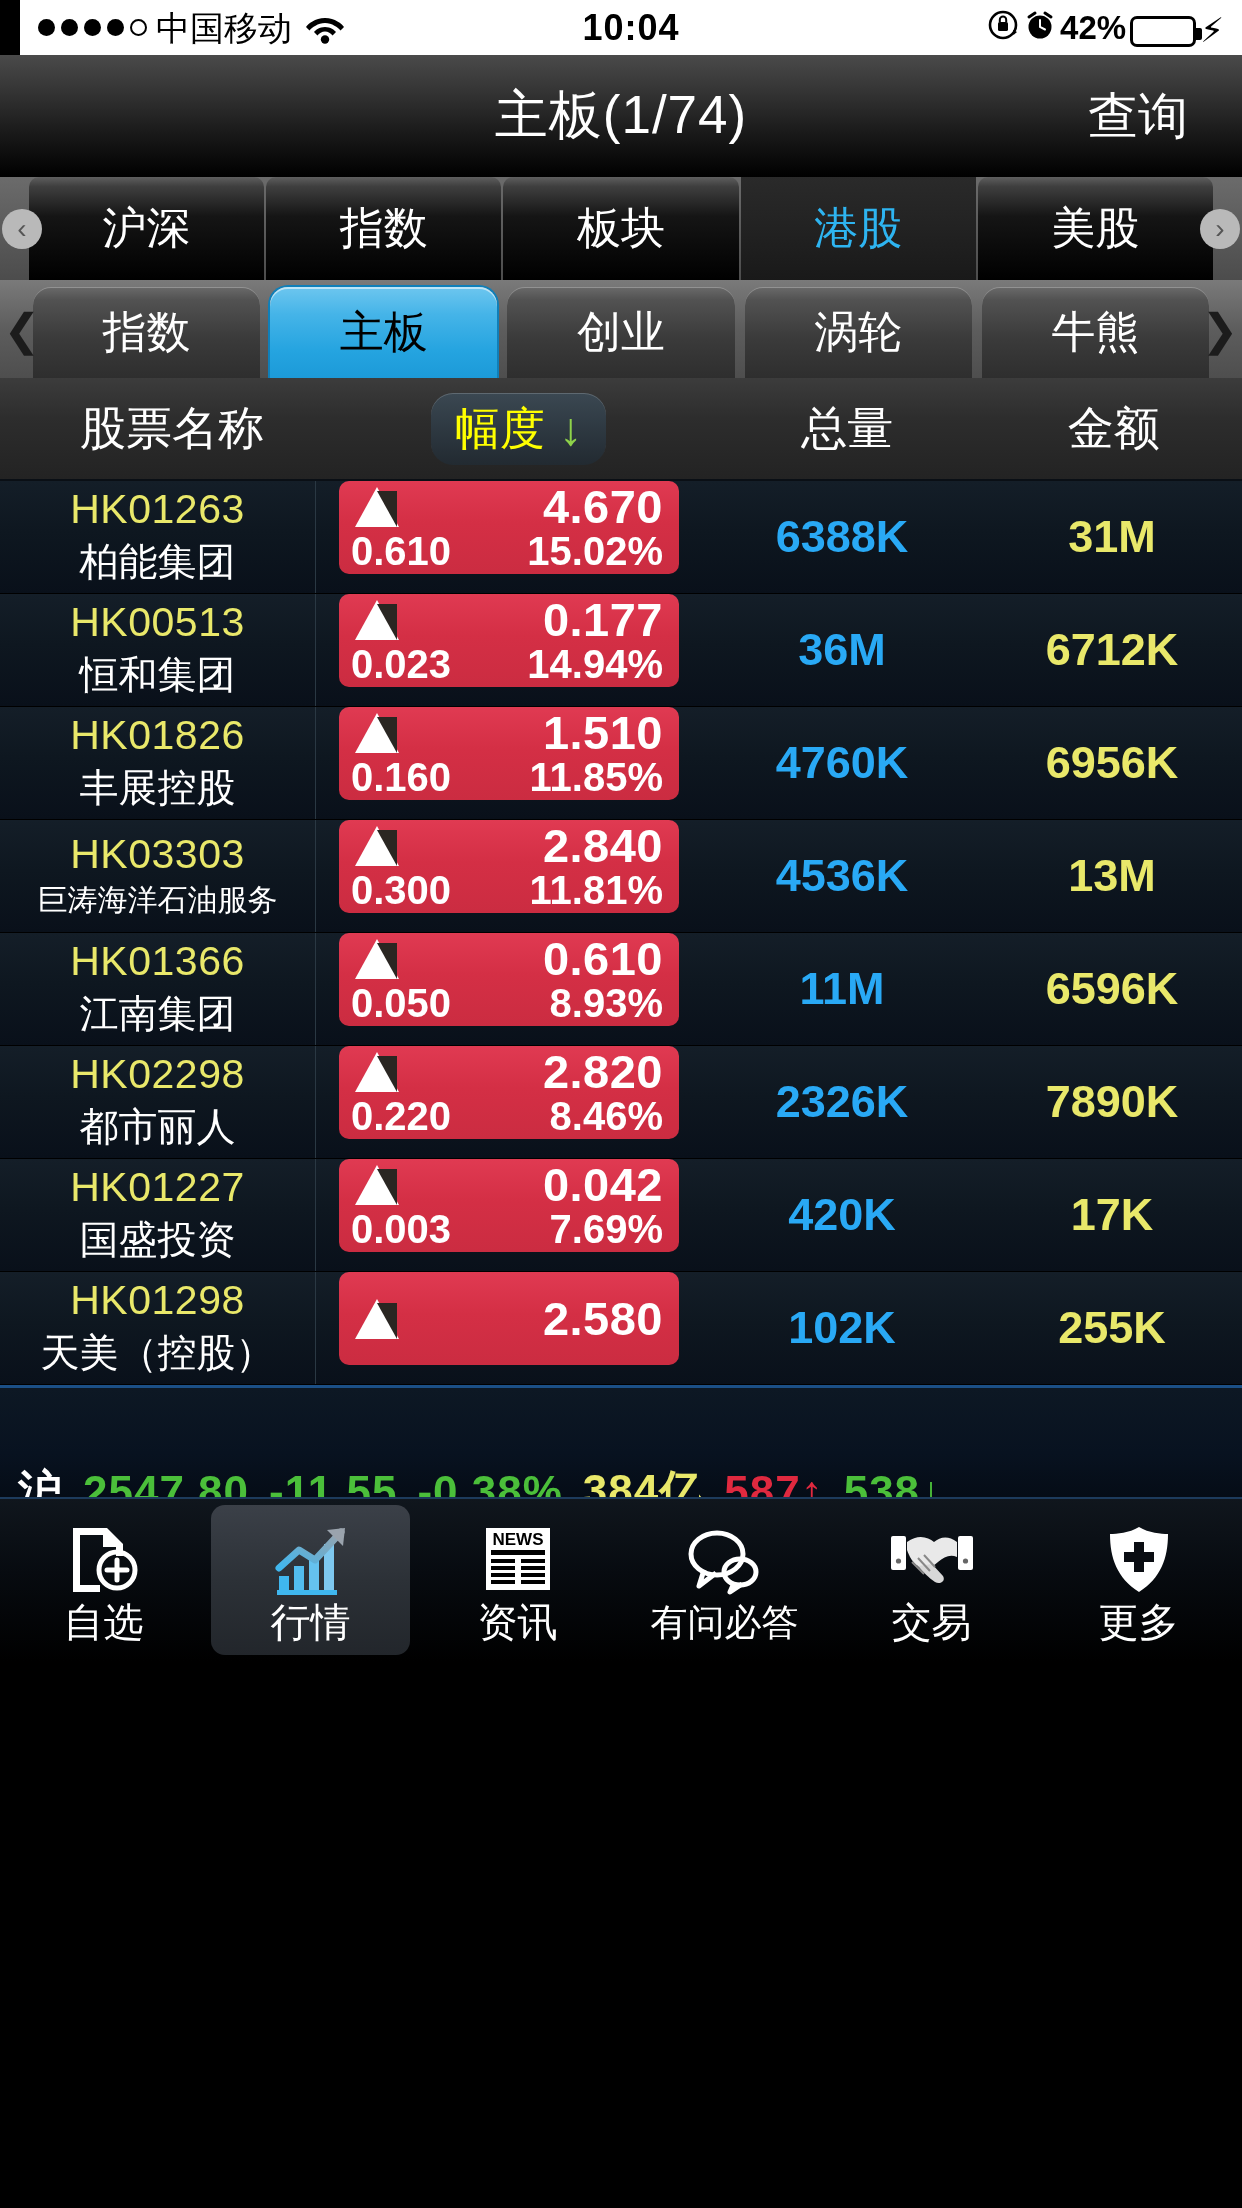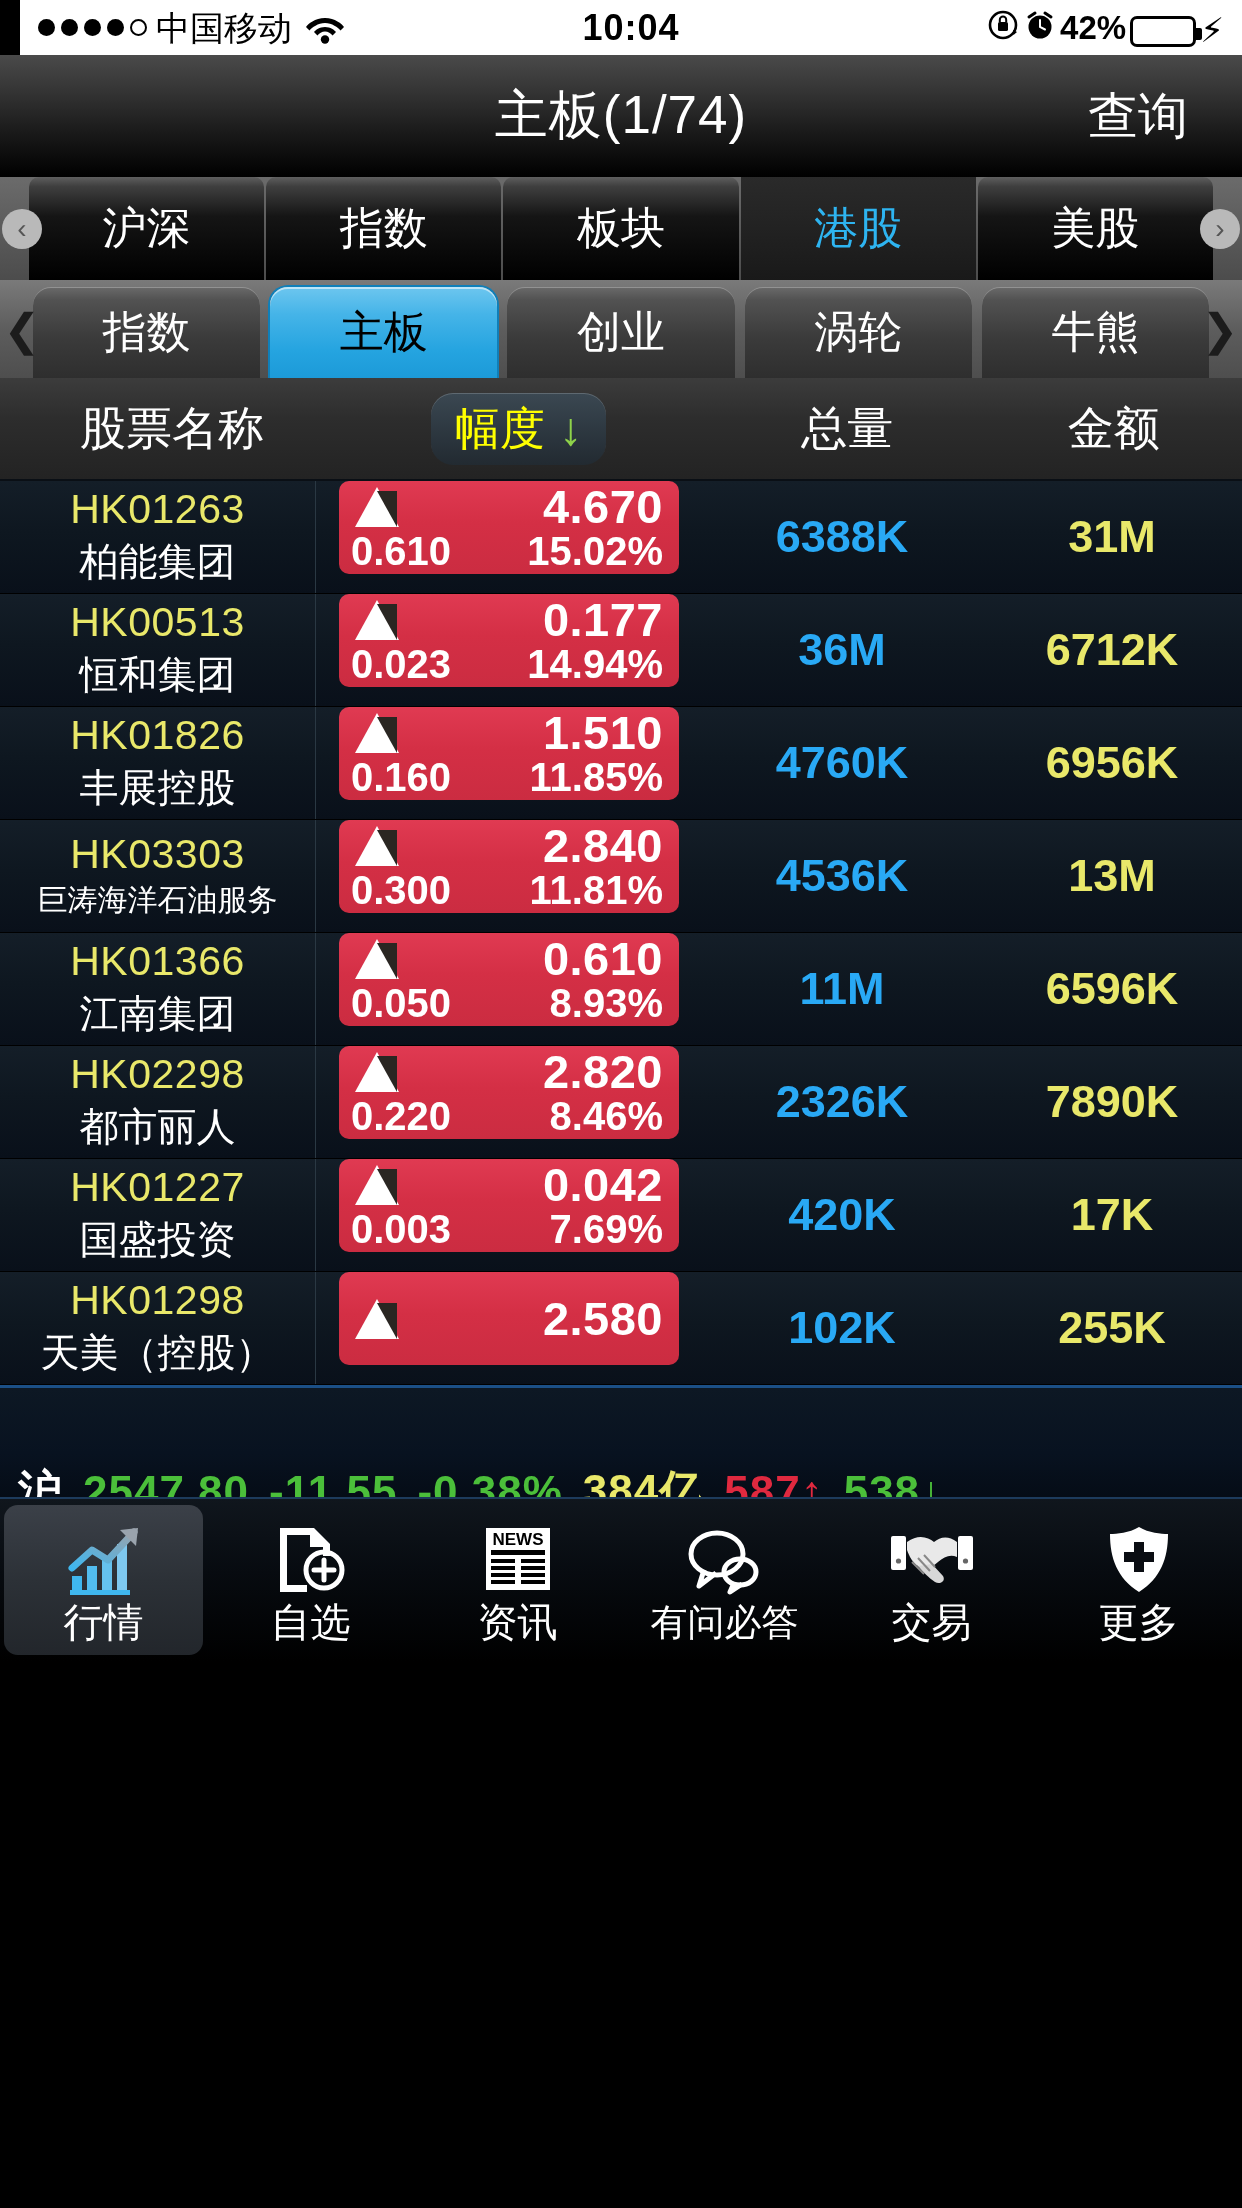--- a/index.html
+++ b/index.html
@@ -431,20 +431,31 @@
     <span class="tk-g">2547.80</span>
     <span class="tk-g">-11.55</span>
     <span class="tk-g">-0.38%</span>
     <span class="tk-y">384亿</span>
     <span class="tk-r">587↑</span>
     <span class="tk-g">538↓</span>
   </div>
 </div>
 
 <div class="tabbar">
+
+  <div class="nav">
+    <span class="glyph">
+      <svg width="78" height="72" viewBox="0 0 78 72">
+        <path d="M8 4 h34 l16 16 v12 h-7 V23 H38 V11 H15 v50 h20 v7 H8 Z" fill="#fff"></path>
+        <circle cx="52" cy="46" r="18" fill="none" stroke="#fff" stroke-width="5"></circle>
+        <path d="M52 36 v20 M42 46 h20" stroke="#fff" stroke-width="5" stroke-linecap="round"></path>
+      </svg>
+    </span>
+    <span class="lab">自选</span>
+  </div>
 
   <div class="nav active">
     <span class="glyph">
       <svg width="80" height="72" viewBox="0 0 80 72">
         <defs>
             <linearGradient id="cg" x1="0" y1="1" x2="1" y2="0">
           <stop offset="0" stop-color="#3fb7ef"></stop>
               <stop offset="1" stop-color="#9aa3ad"></stop>
         </linearGradient>
           </defs>
@@ -455,31 +466,20 @@
         <rect x="6" y="66" width="60" height="5" fill="#3fb7ef"></rect>
         <path d="M8 44 L28 26 L44 36 L70 8" stroke="url(#cg)" stroke-width="7" fill="none" stroke-linecap="round" stroke-linejoin="round"></path>
         <path d="M56 6 L74 4 L72 22 Z" fill="#9aa3ad"></path>
       </svg>
     </span>
     <span class="lab">行情</span>
   </div>
 
   <div class="nav">
     <span class="glyph">
-      <svg width="78" height="72" viewBox="0 0 78 72">
-        <path d="M8 4 h34 l16 16 v12 h-7 V23 H38 V11 H15 v50 h20 v7 H8 Z" fill="#fff"></path>
-        <circle cx="52" cy="46" r="18" fill="none" stroke="#fff" stroke-width="5"></circle>
-        <path d="M52 36 v20 M42 46 h20" stroke="#fff" stroke-width="5" stroke-linecap="round"></path>
-      </svg>
-    </span>
-    <span class="lab">自选</span>
-  </div>
-
-  <div class="nav">
-    <span class="glyph">
       <svg width="76" height="72" viewBox="0 0 76 72">
         <rect x="6" y="4" width="64" height="62" fill="#fff"></rect>
         <text x="38" y="21" font-family="Liberation Sans, sans-serif" font-size="17" font-weight="bold" fill="#000" text-anchor="middle">NEWS</text>
         <rect x="11" y="26" width="54" height="5" fill="#000"></rect>
         <rect x="11" y="35" width="24" height="4" fill="#000"></rect>
         <rect x="11" y="42" width="24" height="4" fill="#000"></rect>
         <rect x="11" y="49" width="24" height="4" fill="#000"></rect>
         <rect x="11" y="56" width="24" height="4" fill="#000"></rect>
         <rect x="41" y="35" width="24" height="4" fill="#000"></rect>
         <rect x="41" y="42" width="24" height="4" fill="#000"></rect>

